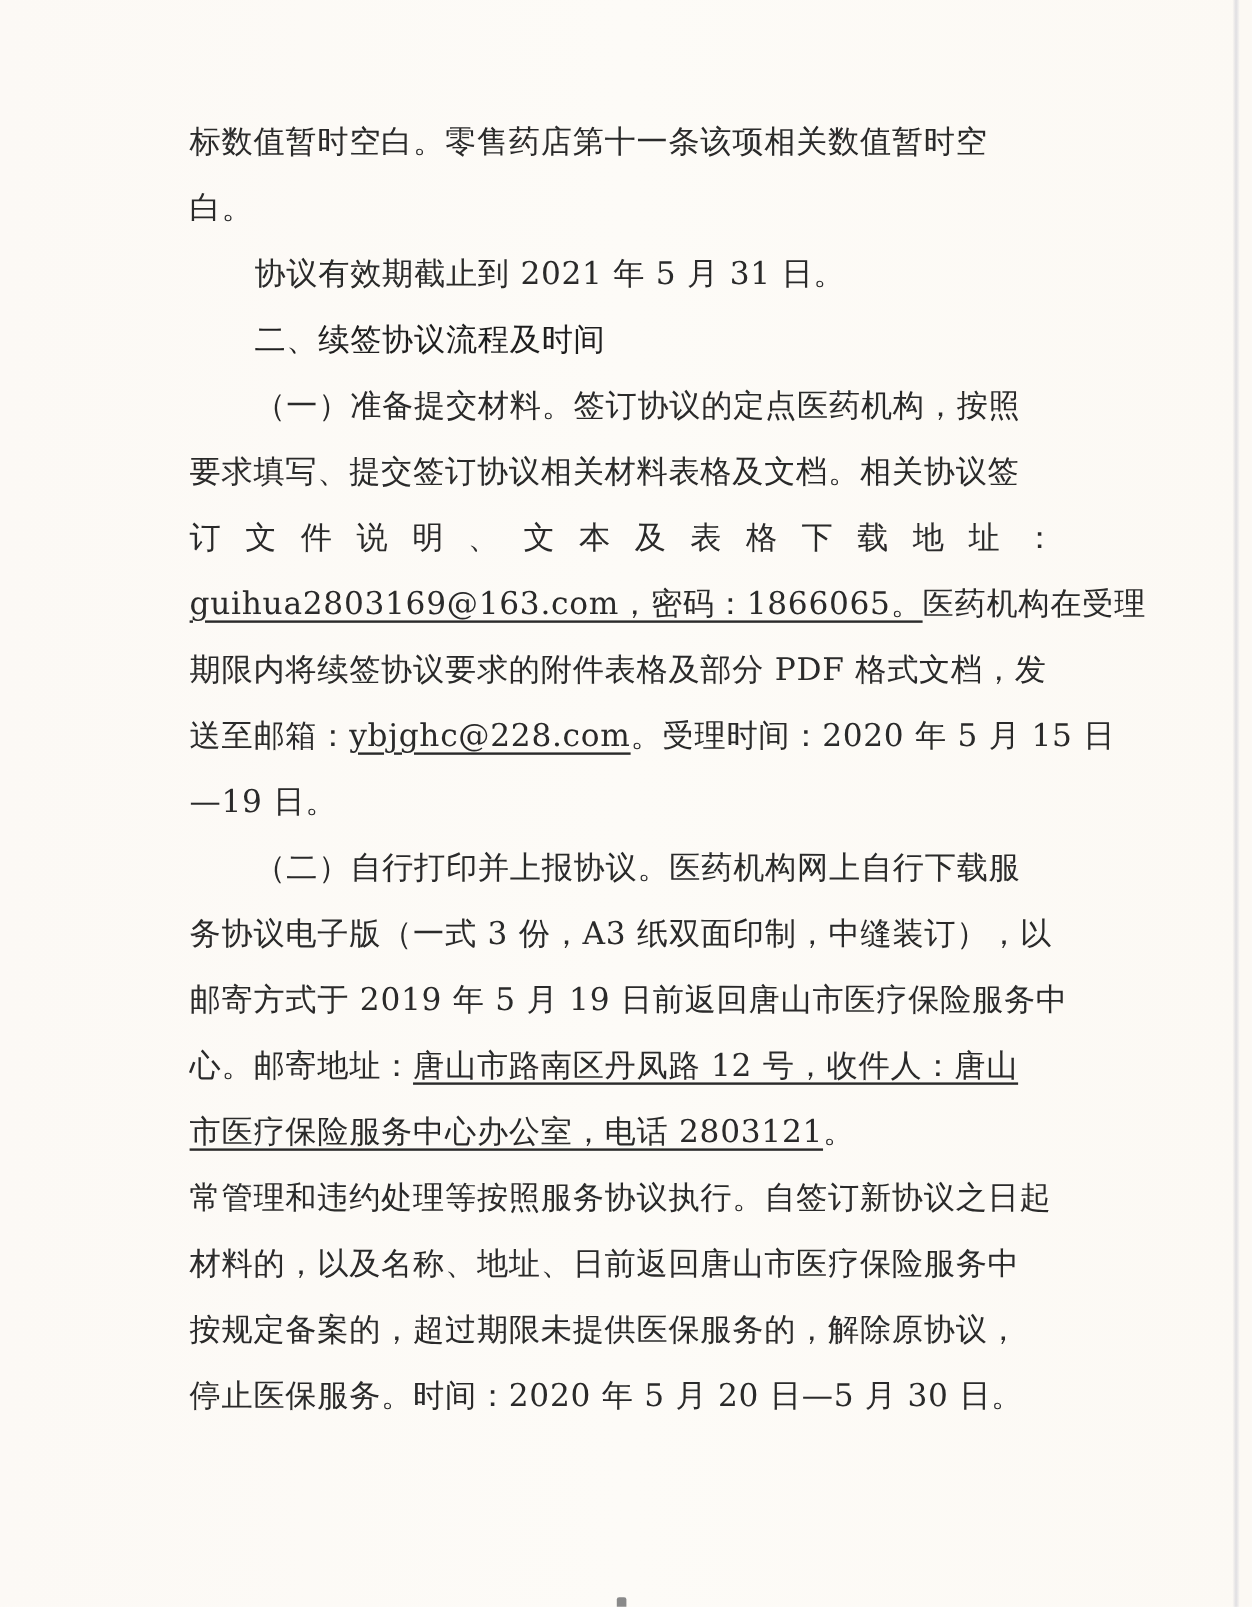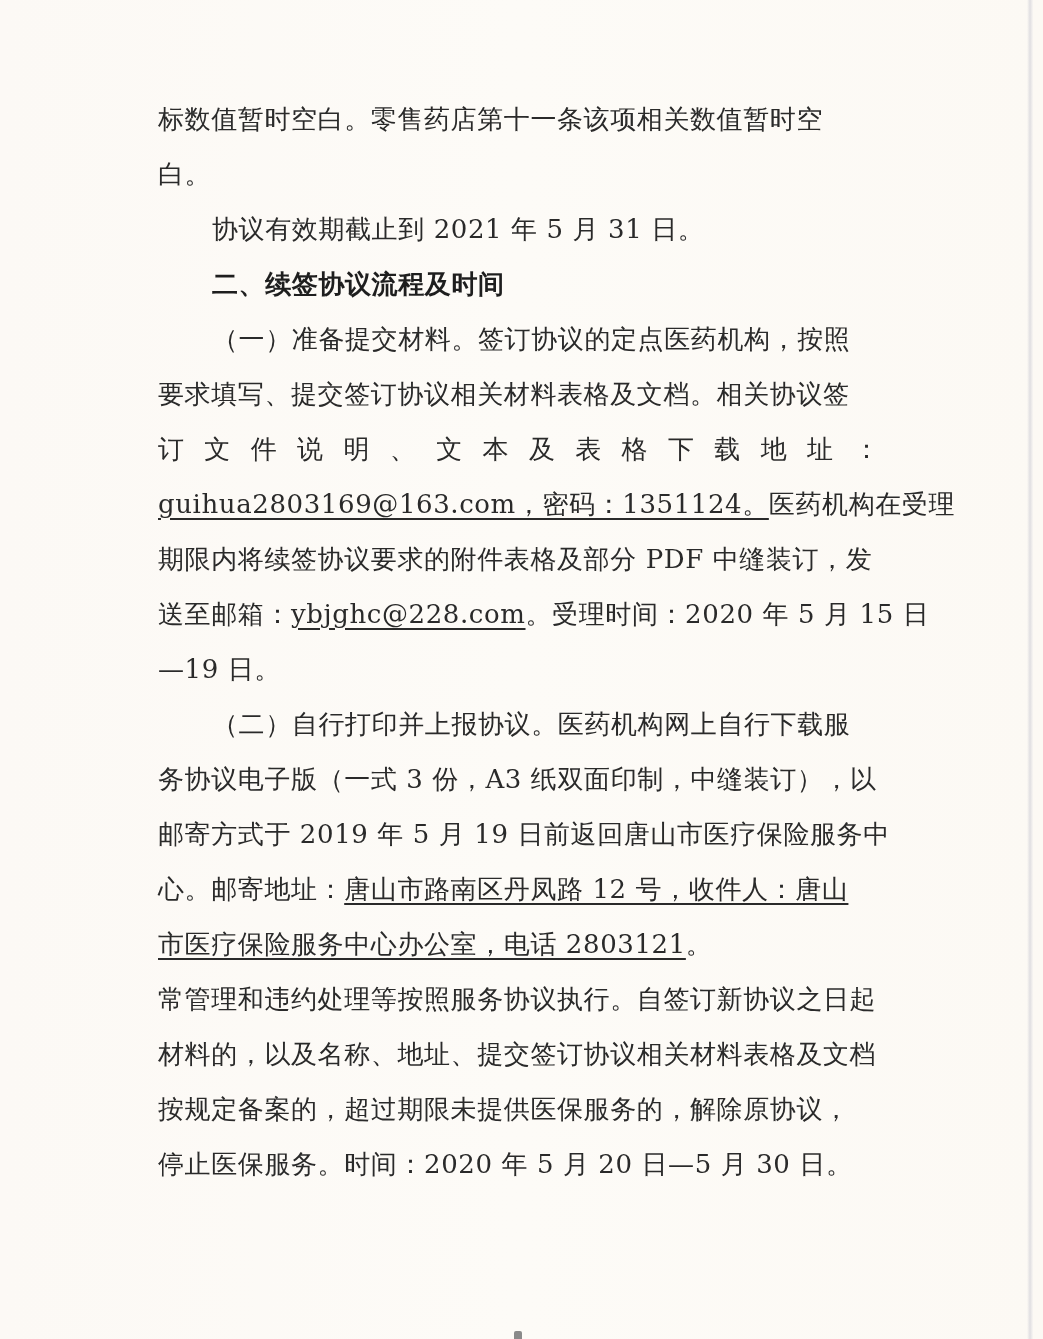--- a/index.html
+++ b/index.html
@@ -50,21 +50,21 @@
     }
     .line.justify-spread {
       display: flex;
       justify-content: space-between;
     }
     .line.justify-spread span.ch {
       display: inline-block;
     }
     .heading {
       font-family: "DejaVu Sans", "Liberation Sans", sans-serif;
-      font-weight: bold;
+      font-weight: normal;
       color: #1e1e1e;
     }
     .u {
       text-decoration: underline;
       text-decoration-thickness: 1.5px;
       text-underline-offset: 5px;
     }
     .page-mark {
       position: absolute;
       left: 514px;
@@ -104,39 +104,39 @@
         <span class="ch">及</span>
         <span class="ch">表</span>
         <span class="ch">格</span>
         <span class="ch">下</span>
         <span class="ch">载</span>
         <span class="ch">地</span>
         <span class="ch">址</span>
         <span class="ch">：</span>
       </div>
     <div class="line">
-      <span class="u">guihua2803169@163.com，密码：1351124。</span><span>医药机构在受理</span>
+      <span class="u">guihua2803169@163.com，密码：1866065。</span><span>医药机构在受理</span>
     </div>
-    <div class="line">期限内将续签协议要求的附件表格及部分 PDF 中缝装订，发</div>
+    <div class="line">期限内将续签协议要求的附件表格及部分 PDF 格式文档，发</div>
     <div class="line">
       <span>送至邮箱：</span><span class="u">ybjghc@228.com</span><span>。受理时间：2020 年 5 月 15 日</span>
     </div>
     <div class="line">—19 日。</div>
 
     <div class="line indent">（二）自行打印并上报协议。医药机构网上自行下载服</div>
     <div class="line">务协议电子版（一式 3 份，A3 纸双面印制，中缝装订），以</div>
     <div class="line">邮寄方式于 2019 年 5 月 19 日前返回唐山市医疗保险服务中</div>
     <div class="line">
       <span>心。邮寄地址：</span><span class="u">唐山市路南区丹凤路 12 号，收件人：唐山</span>
     </div>
     <div class="line">
       <span class="u">市医疗保险服务中心办公室，电话 2803121</span><span>。</span>
     </div>
 
     <div class="line">常管理和违约处理等按照服务协议执行。自签订新协议之日起</div>
-    <div class="line">材料的，以及名称、地址、提交签订协议相关材料表格及文档</div>
+    <div class="line">材料的，以及名称、地址、日前返回唐山市医疗保险服务中</div>
     <div class="line">按规定备案的，超过期限未提供医保服务的，解除原协议，</div>
     <div class="line">停止医保服务。时间：2020 年 5 月 20 日—5 月 30 日。</div>
 
   </div>
 
   <div class="page-mark"></div>
 </div>
 
 </body></html>

